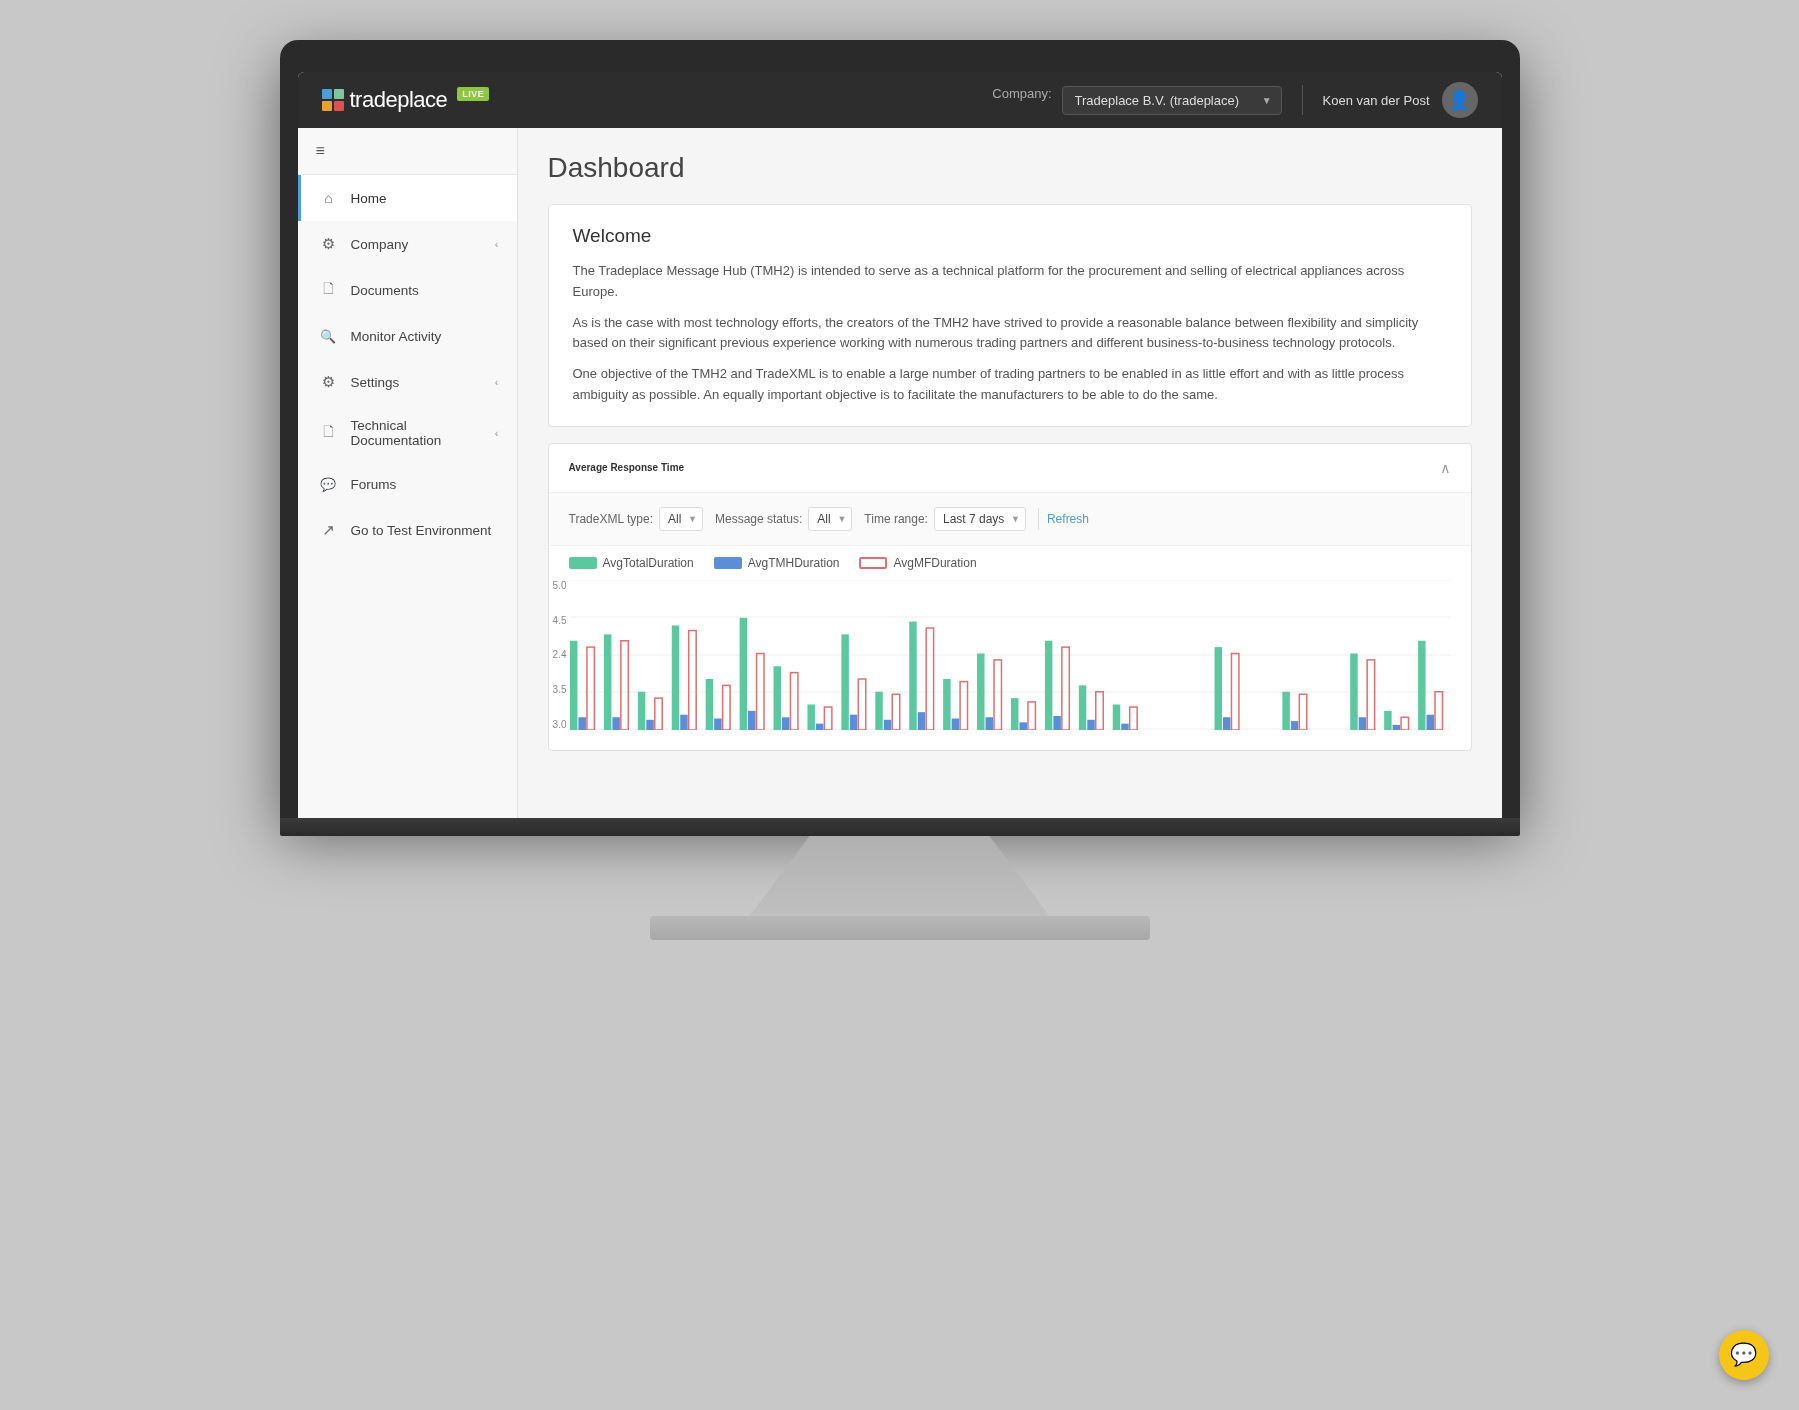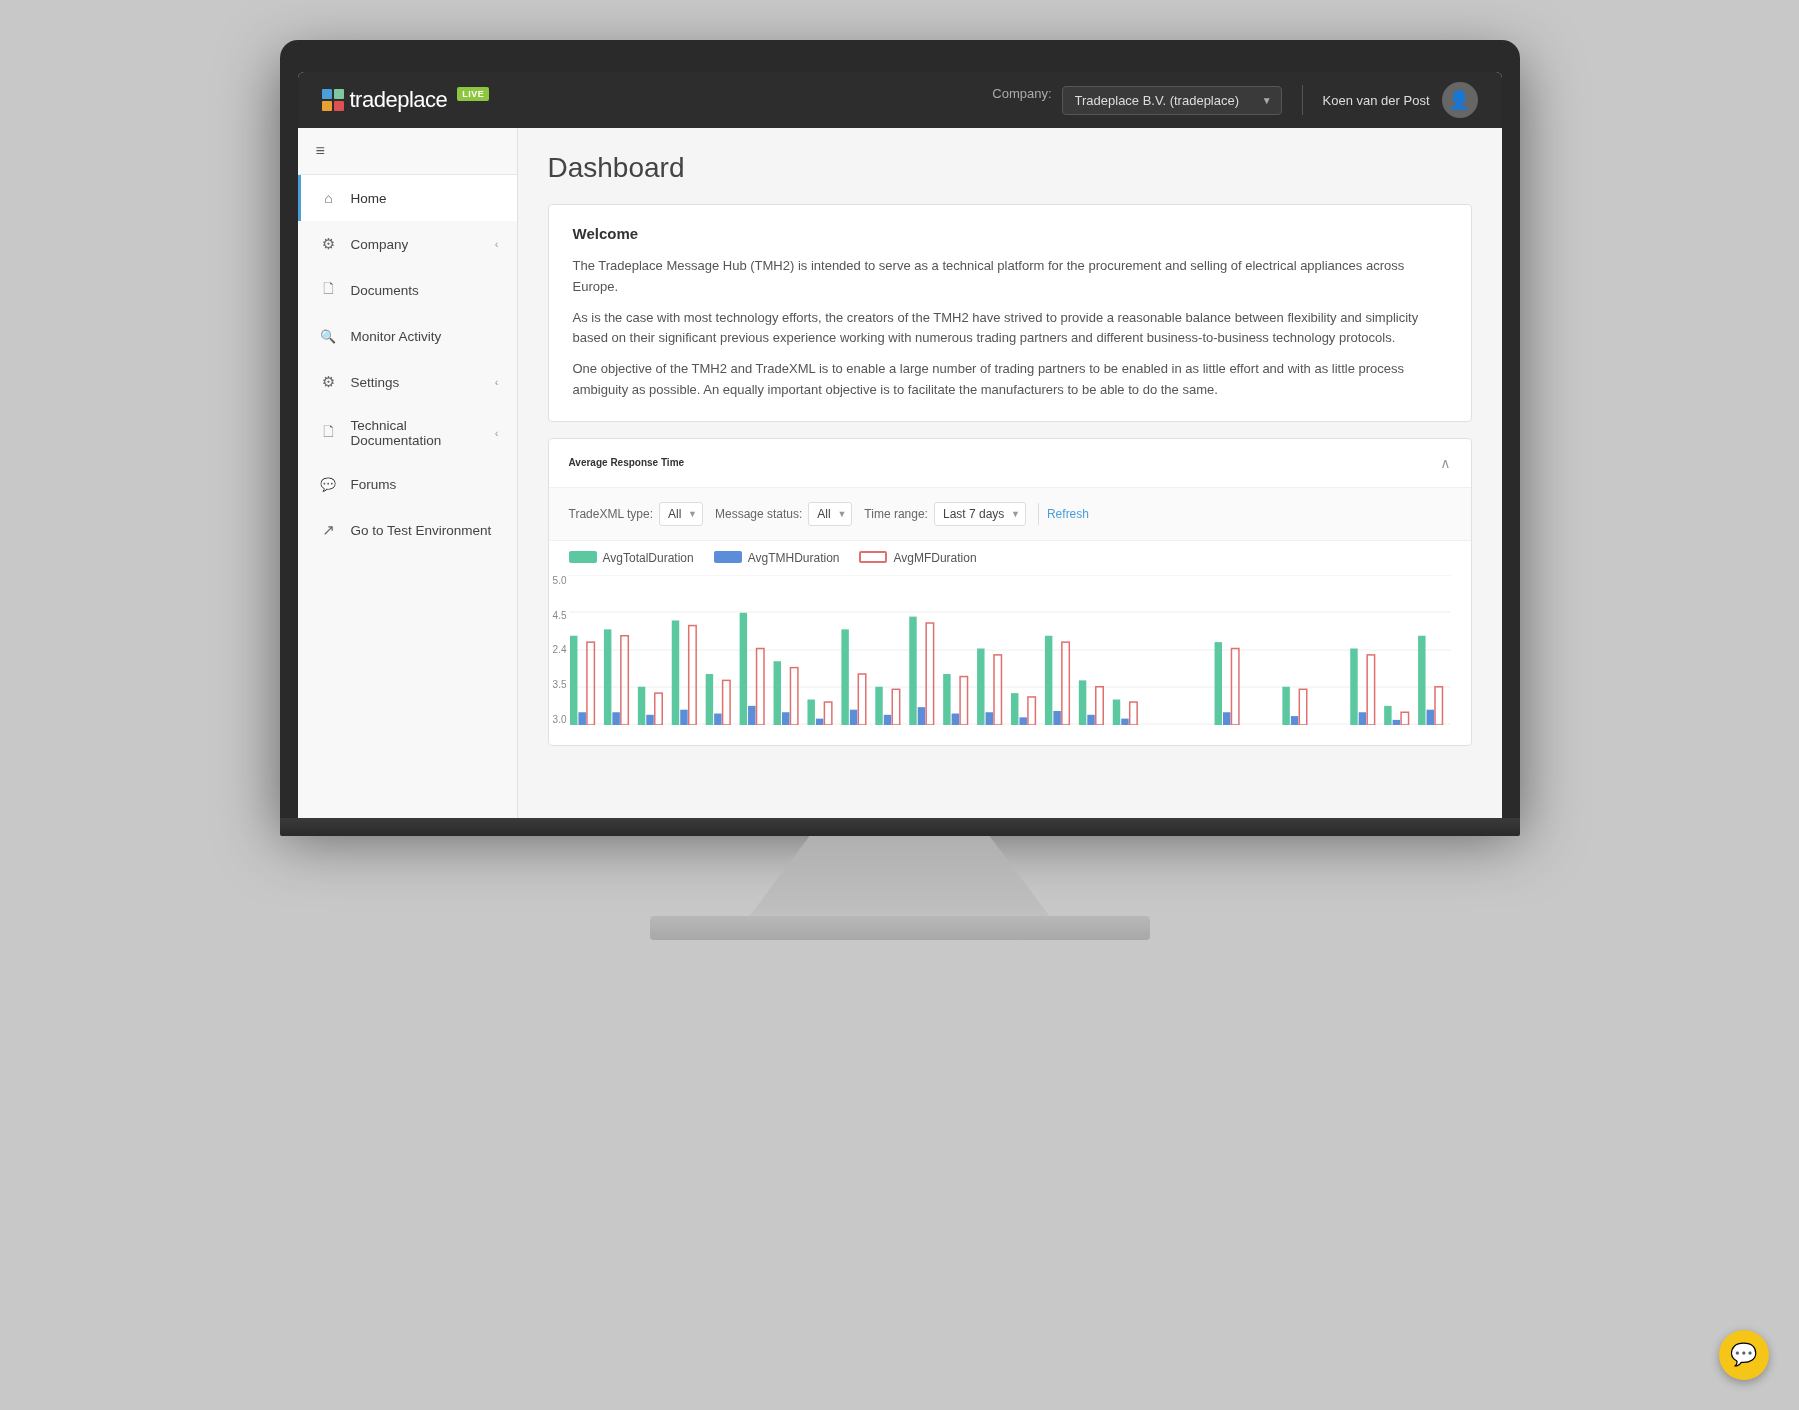--- a/index.html
+++ b/index.html
@@ -252,22 +252,22 @@
       border: 1px solid #e0e0e0;
       border-radius: 4px;
       margin-bottom: 16px;
     }
 
     .card-body {
       padding: 20px 24px;
     }
 
     .welcome-title {
-      font-size: 15px;
-      font-weight: 700;
+      font-size: 19px;
+      font-weight: 400;
       color: #333;
       margin-bottom: 14px;
     }
 
     .welcome-text {
       font-size: 13px;
       color: #555;
       line-height: 1.6;
       margin-bottom: 10px;
     }
@@ -361,21 +361,21 @@
       display: flex;
       align-items: center;
       gap: 20px;
       padding: 10px 20px;
       font-size: 12px;
       color: #555;
     }
 
     .legend-item {
       display: flex;
-      align-items: flex-start;
+      align-items: center;
       gap: 6px;
     }
 
     .legend-color {
       width: 28px;
       height: 12px;
       border-radius: 2px;
     }
 
     .legend-teal { background: #5cc8a0; }

